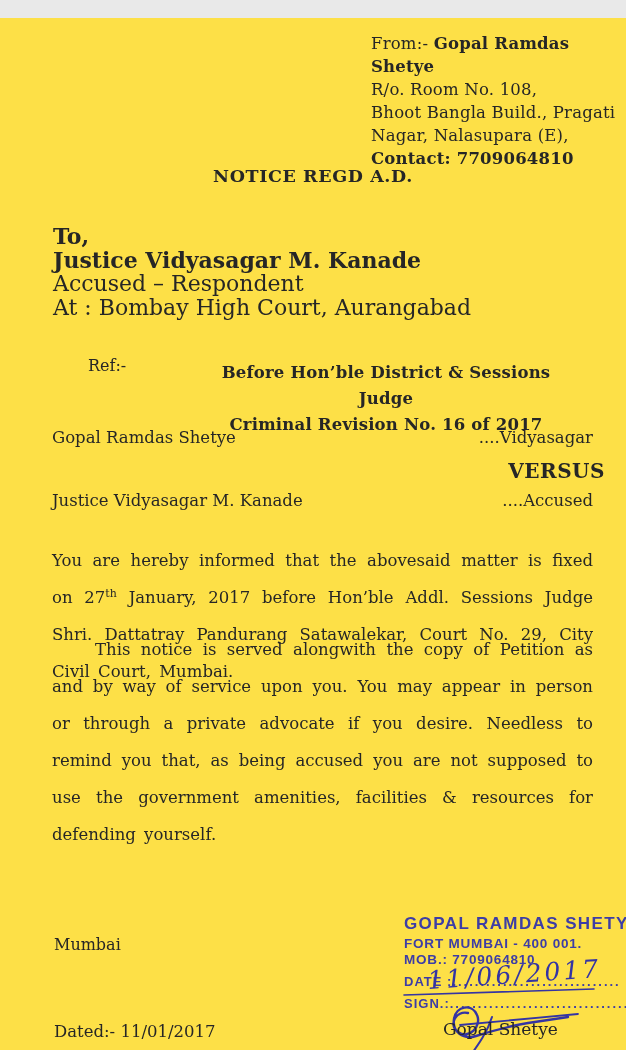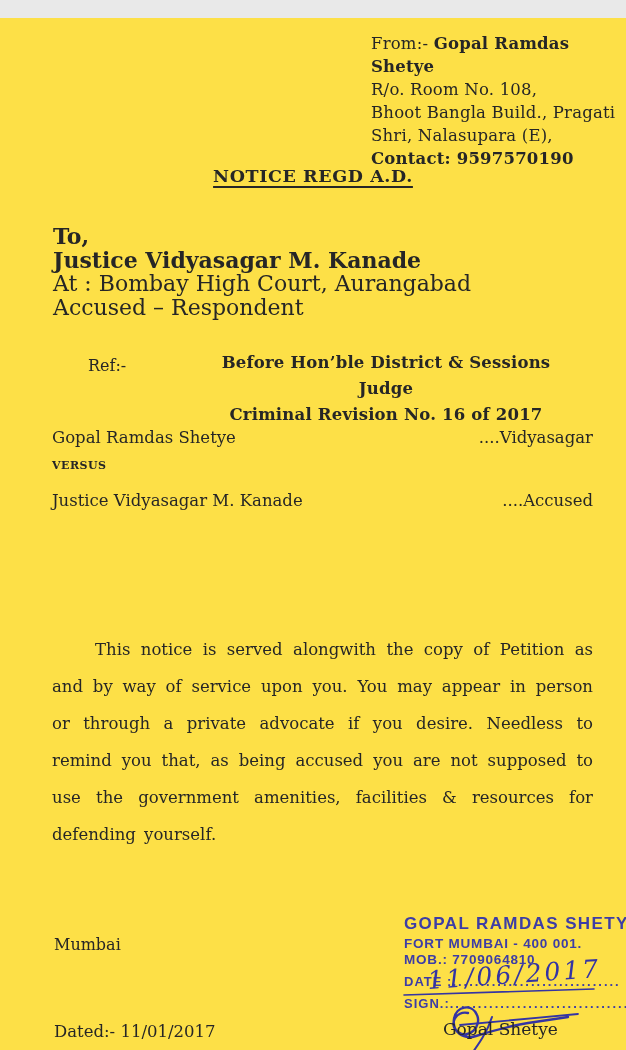--- a/index.html
+++ b/index.html
@@ -15,34 +15,34 @@
   .abs { position: absolute; }
   b, .bold { font-weight: bold; }
 
   
   .sender { left: 371px; top: 14px; width: 250px; font-size: 16.5px; line-height: 23px; letter-spacing: 0.2px; }
 
   
   .title-row { left: 0; top: 148px; width: 100%; text-align: center; }
   .title-row span {
     font-size: 17.5px; font-weight: bold; letter-spacing: 0.6px;
-    text-decoration: underline; text-underline-offset: 4px; text-decoration-thickness: 2px;
+    text-underline-offset: 4px; text-decoration-thickness: 2px;
   }
 
   
   .recipient { left: 53px; top: 207px; font-size: 22px; line-height: 23.5px; }
 
   
   .ref-label { left: 88px; top: 338px; font-size: 16px; }
-  .ref-block { left: 200px; top: 332px; width: 372px; text-align: center; font-weight: bold; font-size: 16.5px; line-height: 26px; letter-spacing: 0.2px; }
+  .ref-block { left: 200px; top: 342px; width: 372px; text-align: center; font-weight: bold; font-size: 16.5px; line-height: 26px; letter-spacing: 0.2px; }
 
   
   .party-row { left: 52px; width: 541px; display: flex; justify-content: space-between; font-size: 16.5px; }
   .party-complainant { top: 410px; }
-  .versus-row { left: 52px; top: 441px; width: 541px; text-align: left; font-weight: bold; font-size: 11px; letter-spacing: 0.5px; }
+  .versus-row { left: 64px; top: 441px; width: 541px; text-align: right; font-weight: bold; font-size: 20px; letter-spacing: 0.5px; }
   .party-accused { top: 473px; }
 
   
   .para { left: 52px; width: 541px; font-size: 16.5px; line-height: 37px; text-align: justify; word-spacing: 3px; }
   .para1 { top: 524px; }
   .para2 { top: 613px; text-indent: 43px; }
   .sup { vertical-align: super; font-size: 11px; line-height: 0; }
 
   
   .stamp {
@@ -71,51 +71,52 @@
 </style>
 </head>
 <body>
 
 <div class="page">
 
   <div class="abs sender">
     <div><span>From:-</span> <b>Gopal Ramdas Shetye</b></div>
     <div>R/o. Room No. 108,</div>
     <div>Bhoot Bangla Build., Pragati</div>
-    <div>Shri, Nalasupara (E),</div>
-    <div class="bold">Contact: 9597570190</div>
+    <div>Nagar, Nalasupara (E),</div>
+    <div class="bold">Contact: 7709064810</div>
   </div>
 
   <div class="abs title-row">
     <span>NOTICE REGD A.D.</span>
   </div>
 
   <div class="abs recipient">
     <div class="bold">To,</div>
     <div class="bold">Justice Vidyasagar M. Kanade</div>
+    <div>Accused – Respondent</div>
     <div>At : Bombay High Court, Aurangabad</div>
-    <div>Accused – Respondent</div>
   </div>
 
   <div class="abs ref-label">Ref:-</div>
   <div class="abs ref-block">
     <div>Before Hon’ble District &amp; Sessions Judge</div>
     <div>Criminal Revision No. 16 of 2017</div>
   </div>
 
   <div class="abs party-row party-complainant">
     <span>Gopal Ramdas Shetye</span>
     <span>....Vidyasagar</span>
   </div>
   <div class="abs versus-row">VERSUS</div>
   <div class="abs party-row party-accused">
     <span>Justice Vidyasagar M. Kanade</span>
     <span>....Accused</span>
   </div>
 
+  <div class="abs para para1"><span>You are hereby informed that the abovesaid matter is fixed on 27</span><span class="sup">th</span><span> January, 2017 before Hon’ble Addl. Sessions Judge Shri. Dattatray Pandurang Satawalekar, Court No. 29, City Civil Court, Mumbai.</span></div>
   <div class="abs para para2">This notice is served alongwith the copy of Petition as and by way of service upon you. You may appear in person or through a private advocate if you desire. Needless to remind you that, as being accused you are not supposed to use the government amenities, facilities &amp; resources for defending yourself.</div>
 
   <div class="abs stamp">
     <div class="stamp-name">GOPAL RAMDAS SHETYE</div>
     <div class="stamp-addr">FORT MUMBAI - 400 001.</div>
     <div class="stamp-mob">MOB.: 7709064810</div>
     <div class="stamp-row"><span>DATE :</span><span class="dots">..............................</span></div>
     <div class="stamp-row"><span>SIGN.:</span><span class="dots">................................</span></div>
   </div>
 

